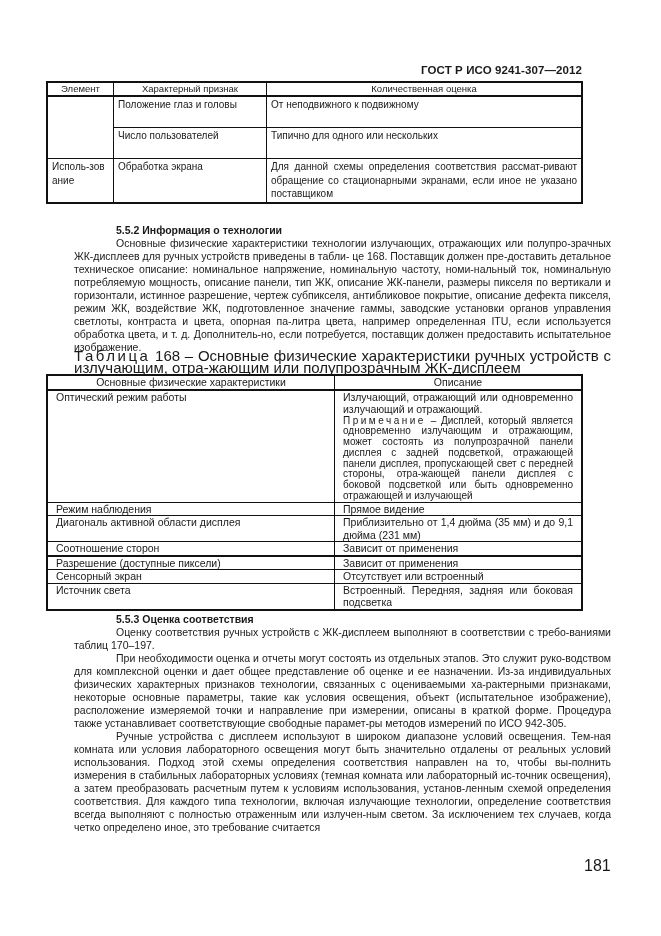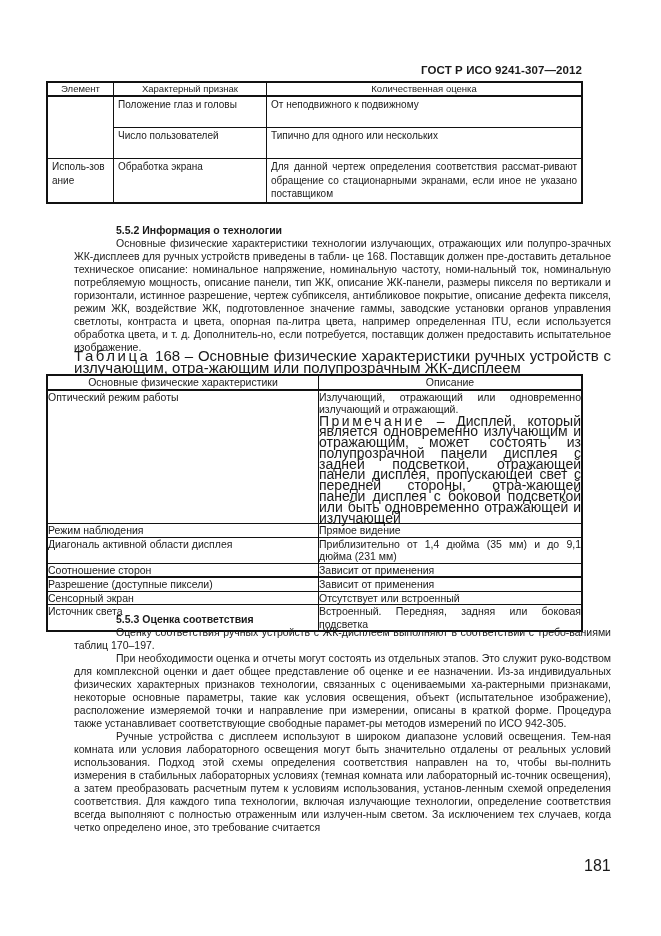--- a/index.html
+++ b/index.html
@@ -14,25 +14,25 @@
   .t1 .c1 { width: 61px; }
   .t1 .c2 { width: 148px; margin-top: 36px; }
   .t1 .r2 td { height: 28px; }
   .t1 .r4 td { height: 40px; }
   .sec-title { font-size: 10.5px; font-weight: bold; }
   .para { font-size: 10.5px; line-height: 13px; text-align: justify; width: 537px; left: 46px; }
   .para p { margin: 0; text-indent: 42px; }
   .caption { left: 46px; top: 350px; width: 537px; font-size: 15px; line-height: 12px; text-align: justify; }
   .spaced { letter-spacing: 2.5px; }
   .t2 { left: 46px; top: 374px; width: 537px; border: 2px solid #111; }
-  .t2 td, .t2 th { border: 1.2px solid #111; font-size: 10.5px; vertical-align: top; padding: 0 0; line-height: 12.5px; }
+  .t2 td, .t2 th { border: 1.2px solid #111; font-size: 10.5px; vertical-align: top; padding: 0 8px; line-height: 12.5px; }
   .t2 th { font-weight: normal; text-align: center; border-bottom: 2px solid #111; }
   .t2 .c1 { width: 270px; }
   .t2 td.desc { text-align: justify; }
-  .note { font-size: 14px; line-height: 10.8px; text-align: justify; }
+  .note { font-size: 10px; line-height: 10.8px; text-align: justify; }
   .thick-top td { border-top: 2px solid #111; }
   .pagenum { left: 556px; top: 857px; font-size: 16px; }
 </style>
 </head>
 <body>
 
 <div class="abs header-title">ГОСТ Р ИСО 9241-307—2012</div>
 
 <table class="t1">
   <tbody>
@@ -46,21 +46,21 @@
     <td>Положение глаз и головы</td>
     <td>От неподвижного к подвижному</td>
   </tr>
   <tr class="r2">
     <td>Число пользователей</td>
     <td>Типично для одного или нескольких</td>
   </tr>
   <tr class="r4">
     <td style="word-break: break-all;">Исполь-зование</td>
     <td>Обработка экрана</td>
-    <td style="text-align: justify;">Для данной чертеж определения соответствия рассмат-ривают обращение со стационарными экранами, если иное не указано поставщиком</td>
+    <td style="text-align: justify;">Для данной схемы определения соответствия рассмат-ривают обращение со стационарными экранами, если иное не указано поставщиком</td>
   </tr>
 </tbody>
   </table>
 
 <div class="abs para" style="top: 224px;">
   <p class="sec-title">5.5.2 Информация о технологии</p>
   <p>Основные физические характеристики технологии излучающих, отражающих или полупро-зрачных ЖК-дисплеев для ручных устройств приведены в табли-      це 168. Поставщик должен пре-доставить детальное техническое описание: номинальное напряжение, номинальную частоту, номи-нальный ток, номинальную потребляемую мощность, описание панели, тип ЖК, описание ЖК-панели, размеры пикселя по вертикали и горизонтали, истинное разрешение, чертеж субпикселя, антибликовое покрытие, описание дефекта пикселя, режим ЖК, воздействие ЖК, подготовленное значение гаммы, заводские установки органов управления светлоты, контраста и цвета, опорная па-литра цвета, например определенная ITU, если используется обработка цвета, и т. д. Дополнитель-но, если потребуется, поставщик должен предоставить испытательное изображение.</p>
 </div>
 
 <div class="abs caption">

